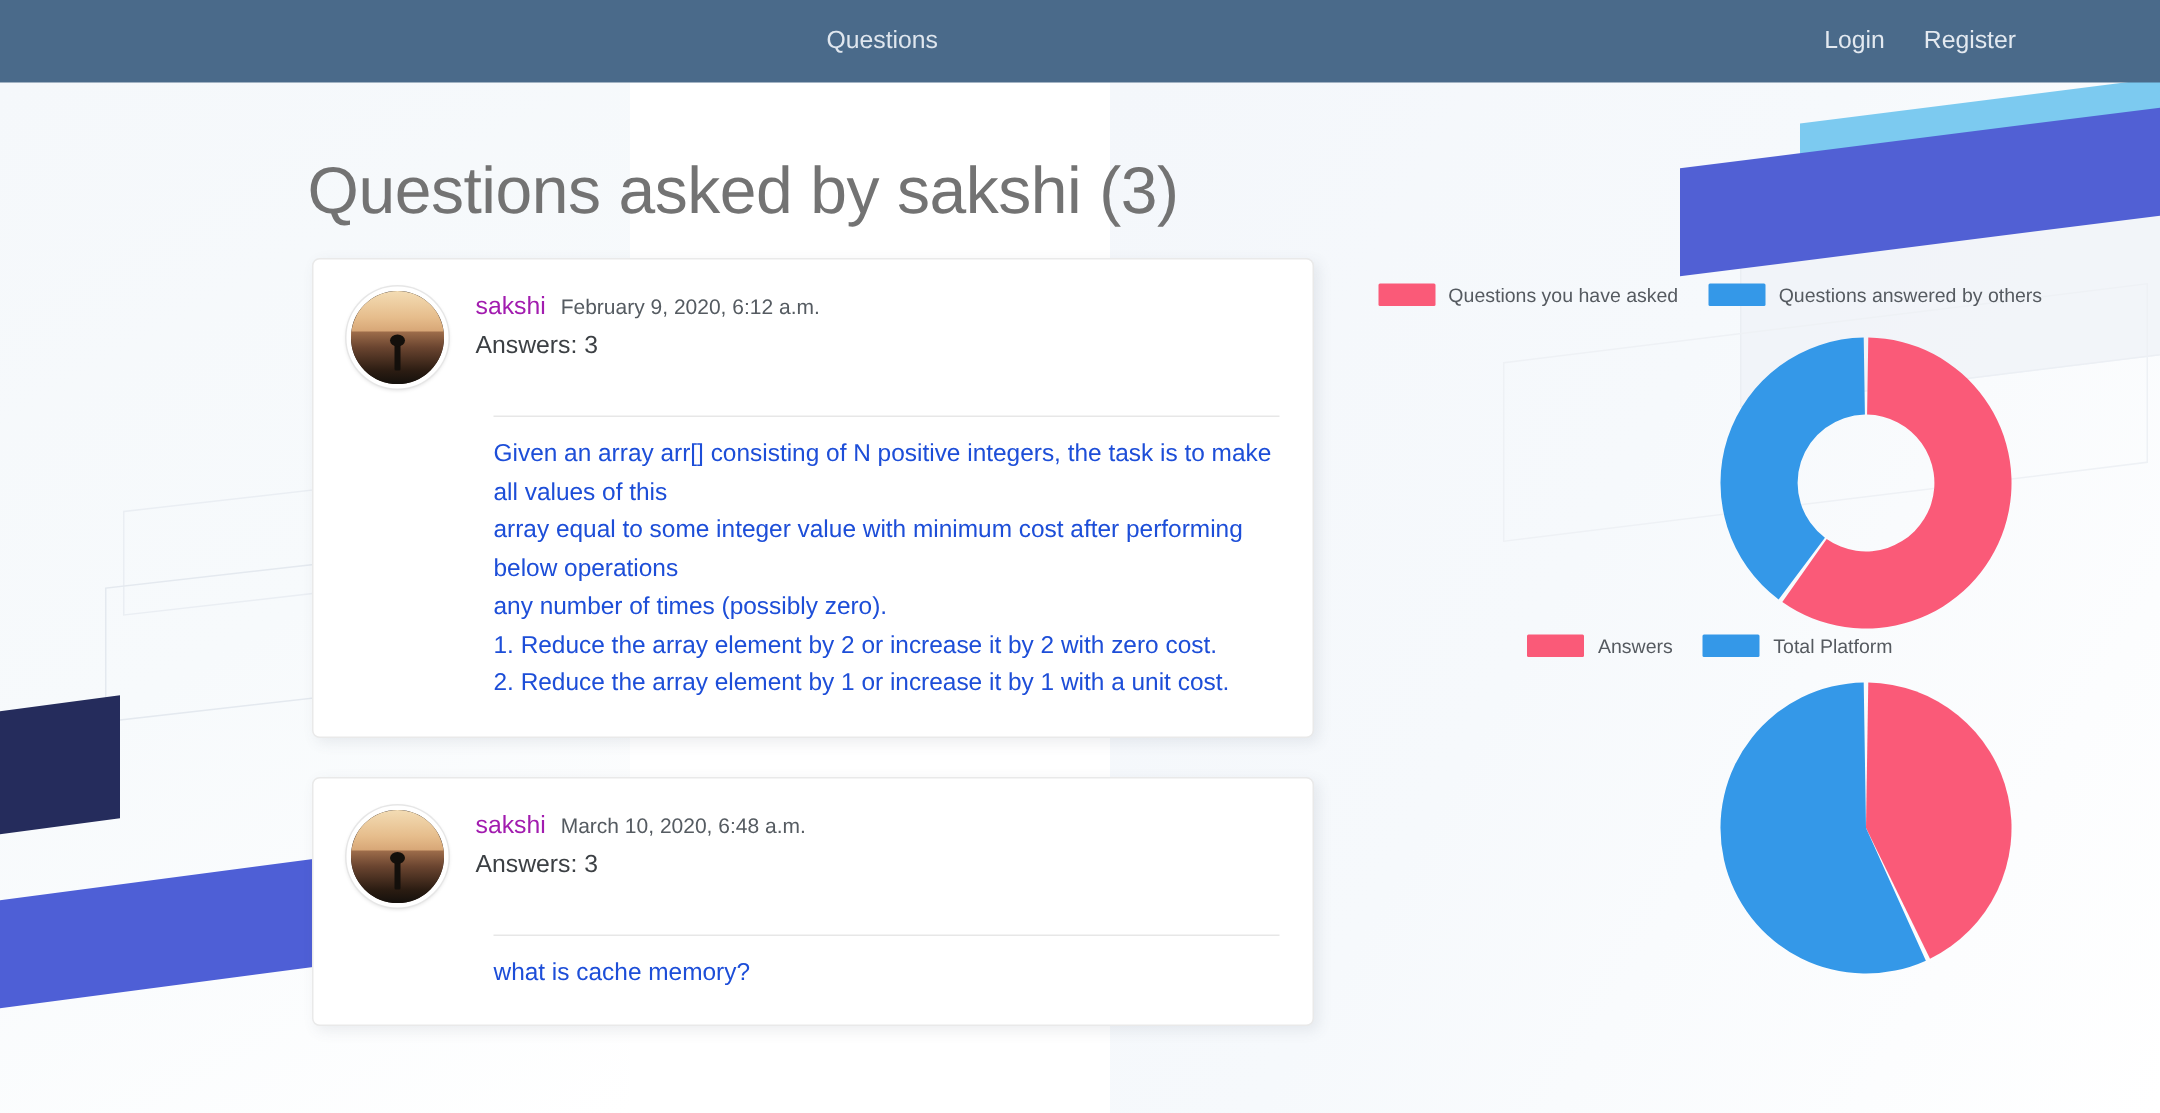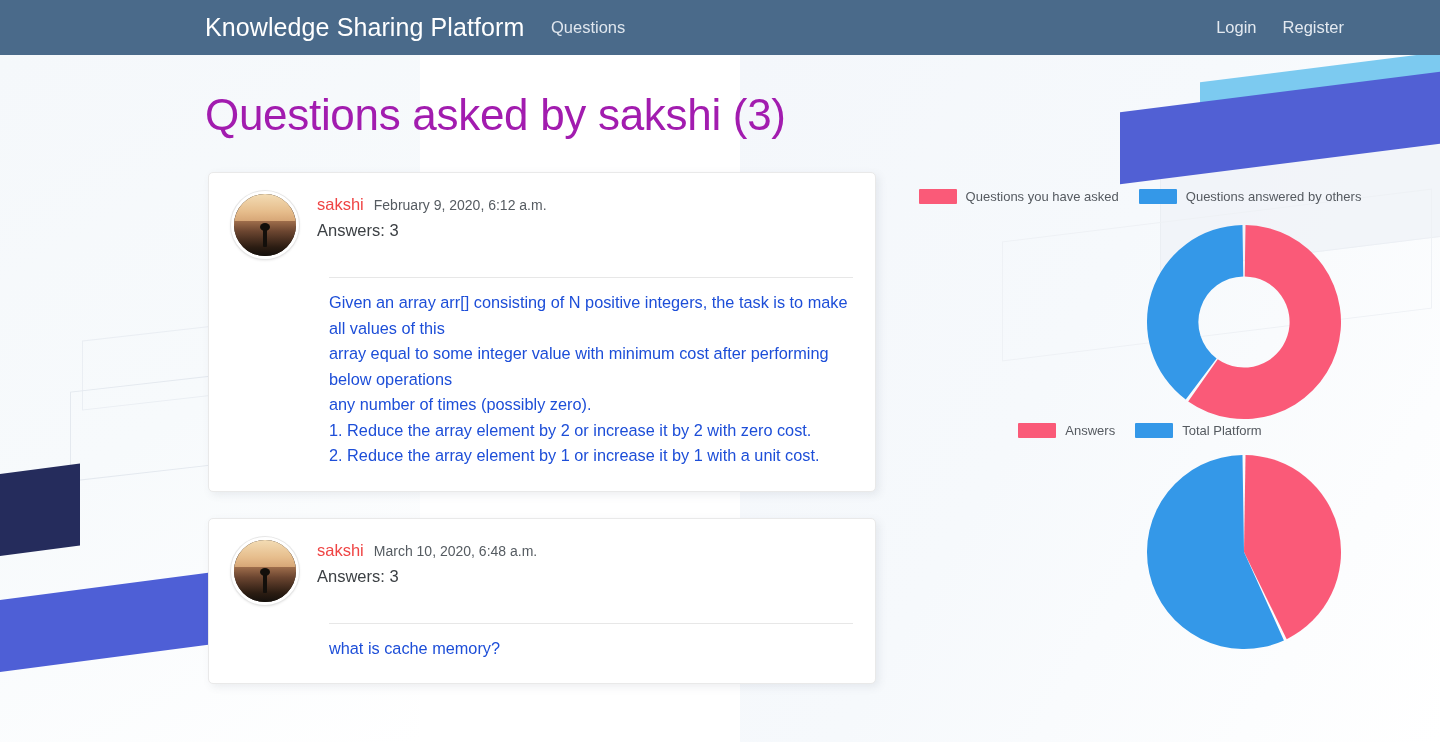--- a/index.html
+++ b/index.html
@@ -144,24 +144,24 @@
     left: -60px; bottom: 62px;
     width: 270px; height: 72px;
     background: #4e5fd6;
     transform: skewY(-7.5deg);
     transform-origin: left center;
   }
 
   
   .page-title {
     position: absolute;
-    left: 205px; top: 90px;
+    left: 205px; top: 103px;
     font-size: 44px;
     font-weight: 400;
-    color: #a21caf;
+    color: #737373;
     letter-spacing: -0.3px;
     white-space: nowrap;
     z-index: 12;
   }
 
   
   .cards {
     position: absolute;
     left: 208px; top: 172px;
     width: 668px;
@@ -218,21 +218,21 @@
     border-radius: 50%;
   }
   .qmeta { padding-top: 4px; flex: 1; }
   .qmeta-line1 {
     display: flex;
     align-items: baseline;
     gap: 10px;
   }
   .author {
     font-size: 16.5px;
-    color: #ef4444;
+    color: #a21caf;
     white-space: nowrap;
   }
   .qdate {
     font-size: 14px;
     color: #555b61;
     white-space: nowrap;
   }
   .answers {
     font-size: 16.5px;
     color: #3c4044;
@@ -315,21 +315,20 @@
     <div class="ghost-quad ghost-d"></div>
     <div class="ghost-quad ghost-b"></div>
     <div class="ghost-quad ghost-a"></div>
     <div class="band-lightblue"></div>
     <div class="band-indigo-top"></div>
     <div class="band-navy"></div>
     <div class="band-indigo-bottom"></div>
   </div>
 
   <div class="navbar" style="background: rgb(74, 106, 138);">
-    <span class="nav-brand">Knowledge Sharing Platform</span>
     <span class="nav-link-questions">Questions</span>
     <div class="nav-right">
       <span>Login</span>
       <span>Register</span>
     </div>
   </div>
 
   <h1 class="page-title">Questions asked by sakshi (3)</h1>
 
   <div class="cards">

